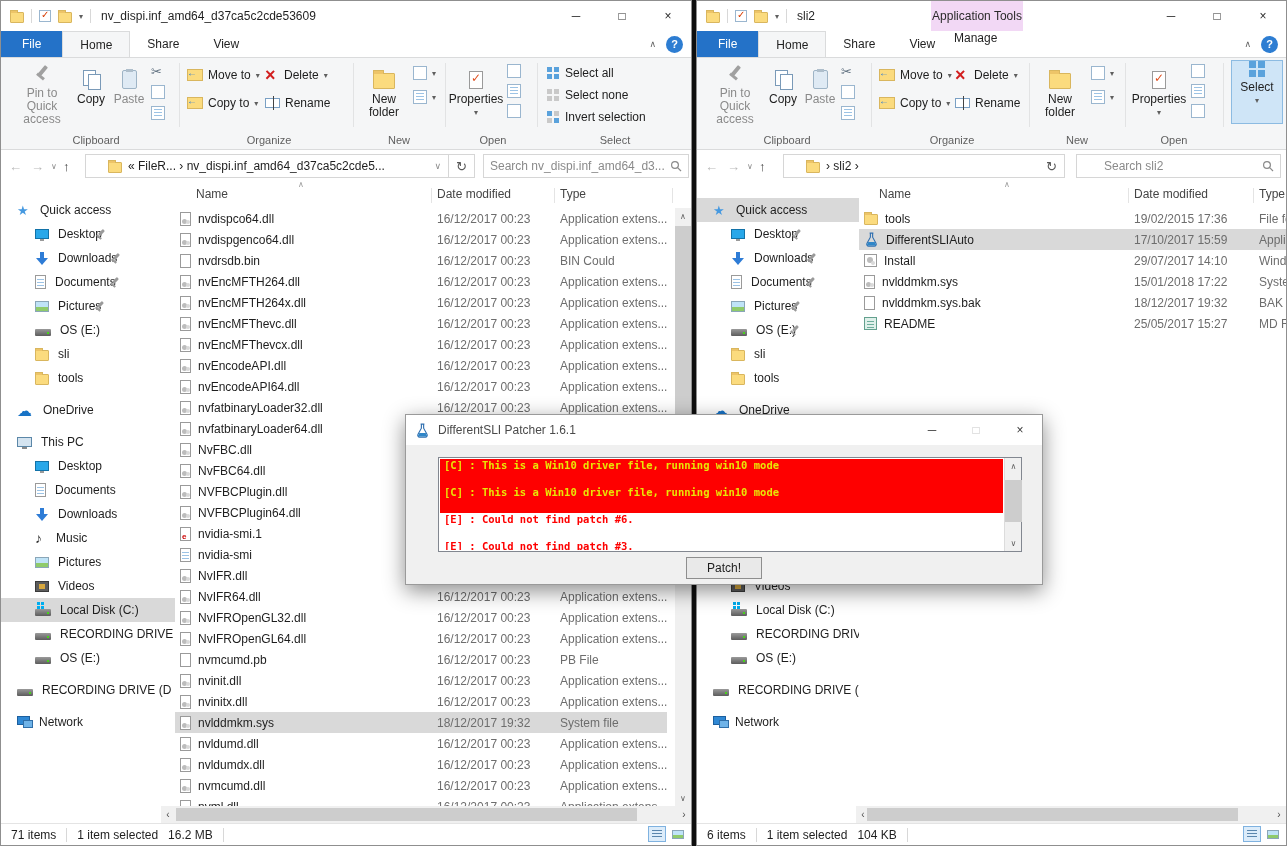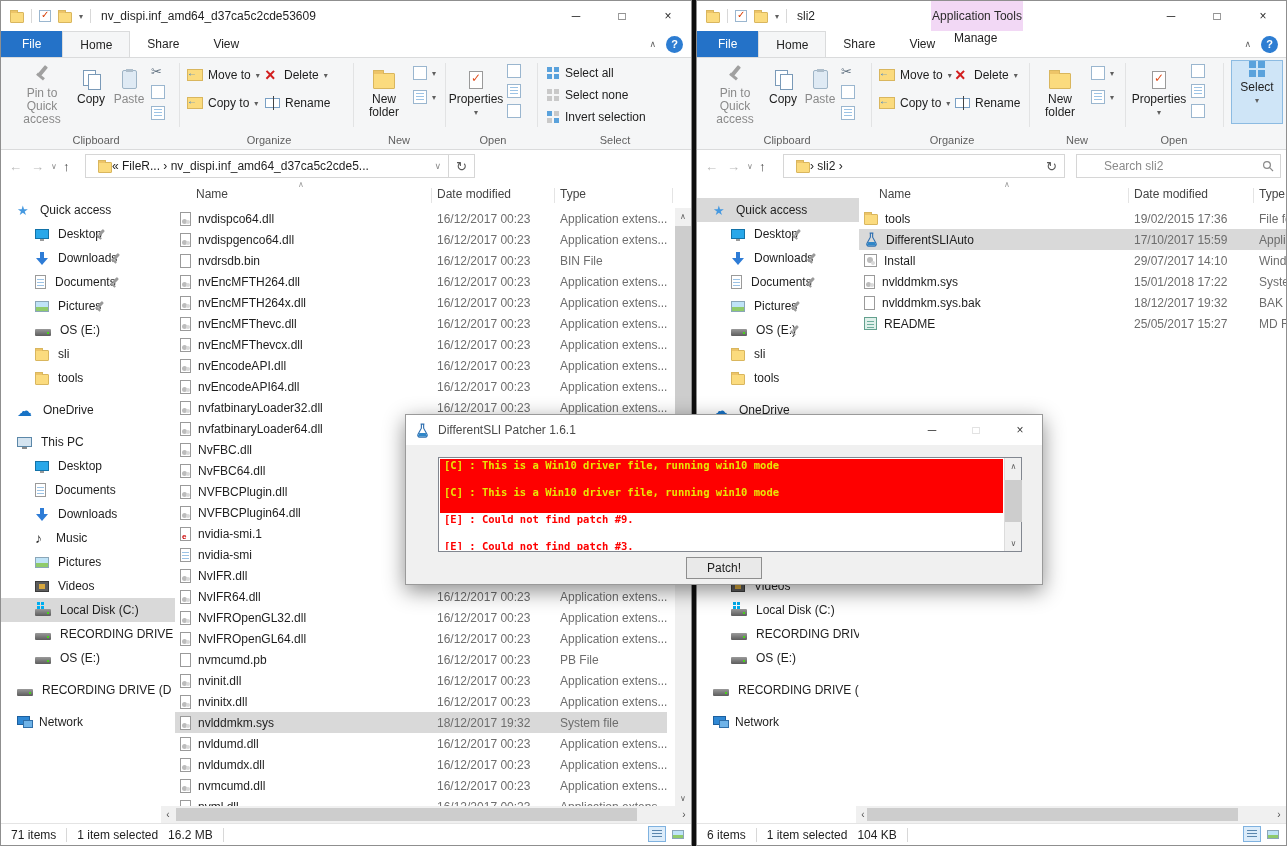--- a/index.html
+++ b/index.html
@@ -46,21 +46,21 @@
   .caret { color:#5f5f5f; font-size:8px; }
   .dim { color:#8a8a8a; }
   .rstack { position:absolute; display:flex; flex-direction:column; gap:7px; }
   .rselectbtn { position:absolute; top:2px; height:64px; background:#cfe5f7; border:1px solid #8cbbe2;
     display:flex; flex-direction:column; align-items:center; justify-content:flex-start; line-height:13px; }
 
   
   .addrbar { position:relative; height:32px; background:#fff; }
   .navglyph { position:absolute; top:0; height:32px; display:flex; align-items:center; font-size:13px; }
   .addrbox, .searchbox, .refreshbox { position:absolute; top:4px; height:24px; border:1px solid #d6d6d6; background:#fff; display:flex; align-items:center; }
-  .addrbox { padding-left:12px; gap:0; }
+  .addrbox { padding-left:22px; gap:6px; }
   .addr-crumb { white-space:nowrap; overflow:hidden; color:#1f1f1f; }
   .addr-drop { margin-left:auto; padding:0 7px; color:#8a8a8a; font-size:9px; }
   .refreshbox { justify-content:center; border-left:none; color:#5a5a5a; font-size:13px; }
   .searchbox { padding:0 6px; }
   .searchbox input { border:none; outline:none; flex:1; font:inherit; color:#1f1f1f; background:transparent; min-width:0; }
   .searchbox input::placeholder { color:#8a8a8a; }
 
   
   .main { position:absolute; top:181px; bottom:39px; left:0; right:0; display:flex; overflow:hidden; }
   .sidebar { position:relative; flex:none; padding-top:16px; overflow:hidden; }
@@ -328,20 +328,27 @@
     <span class="navglyph" style="left:8px;color:#b9b9b9;">←</span>
     <span class="navglyph" style="left:30px;color:#b9b9b9;">→</span>
     <span class="navglyph" style="left:50px;color:#8a8a8a;font-size:8px;">∨</span>
     <span class="navglyph" style="left:62px;color:#3a3a3a;">↑</span>
     <div class="addrbox" style="left:84px;width:364px;">
       <span class="ic ic-folder"></span>
       <span class="addr-crumb">« FileR... › nv_dispi.inf_amd64_d37ca5c2cde5...</span>
       <span class="addr-drop">∨</span>
     </div>
     <div class="refreshbox" style="left:448px;width:26px;">↻</div>
+    <div class="searchbox" style="left:482px;width:206px;">
+      <input placeholder="Search nv_dispi.inf_amd64_d3..." style="">
+      <svg class="mag" viewBox="0 0 12 12">
+          <circle cx="5" cy="5" r="3.4" fill="none" stroke="#8a8a8a" stroke-width="1.2"></circle>
+          <line x1="7.6" y1="7.6" x2="11" y2="11" stroke="#8a8a8a" stroke-width="1.2"></line>
+        </svg>
+    </div>
   </div>
 
   <div class="main">
     <aside class="sidebar" id="sbL">
         <div class="srow" style="padding-left: 16px;">
     <span class="ic ic-star"></span>
     <span>Quick access</span>
 
   </div>
         <div class="srow" style="padding-left: 34px;">
@@ -465,21 +472,21 @@
           <div class="frow">
     <span class="ic ic-page ic-dll"></span>
     <span class="fname">nvdispgenco64.dll</span>
     <span class="fdate">16/12/2017 00:23</span>
     <span class="ftype">Application extens...</span>
   </div>
           <div class="frow">
     <span class="ic ic-page"></span>
     <span class="fname">nvdrsdb.bin</span>
     <span class="fdate">16/12/2017 00:23</span>
-    <span class="ftype">BIN File</span>
+    <span class="ftype">BIN Could</span>
   </div>
           <div class="frow">
     <span class="ic ic-page ic-dll"></span>
     <span class="fname">nvEncMFTH264.dll</span>
     <span class="fdate">16/12/2017 00:23</span>
     <span class="ftype">Application extens...</span>
   </div>
           <div class="frow">
     <span class="ic ic-page ic-dll"></span>
     <span class="fname">nvEncMFTH264x.dll</span>
@@ -991,21 +998,21 @@
     <div class="dlg-ctrl">
       <span class="dlg-wbtn">─</span>
       <span class="dlg-wbtn disabled">□</span>
       <span class="dlg-wbtn">×</span>
     </div>
   </header>
   <div class="logbox">
     <div class="loglines" id="logLines">
         <div class="logline critical">[C] : This is a Win10 driver file, running win10 mode</div>
         <div class="logline critical">[C] : This is a Win10 driver file, running win10 mode</div>
-        <div class="logline error">[E] : Could not find patch #9.</div>
+        <div class="logline error">[E] : Could not find patch #6.</div>
         <div class="logline error">[E] : Could not find patch #3.</div>
         <div class="logline critical">[C] : Patching was aborted because some patch locations could not be found.</div>
       </div>
     <div class="logscroll">
       <span class="varrow" style="top:0;width:17px;">∧</span>
       <span class="vthumb" style="top:22px;height:42px;width:17px;"></span>
       <span class="varrow" style="bottom:0;width:17px;">∨</span>
     </div>
   </div>
   <button class="patchbtn">Patch!</button>

